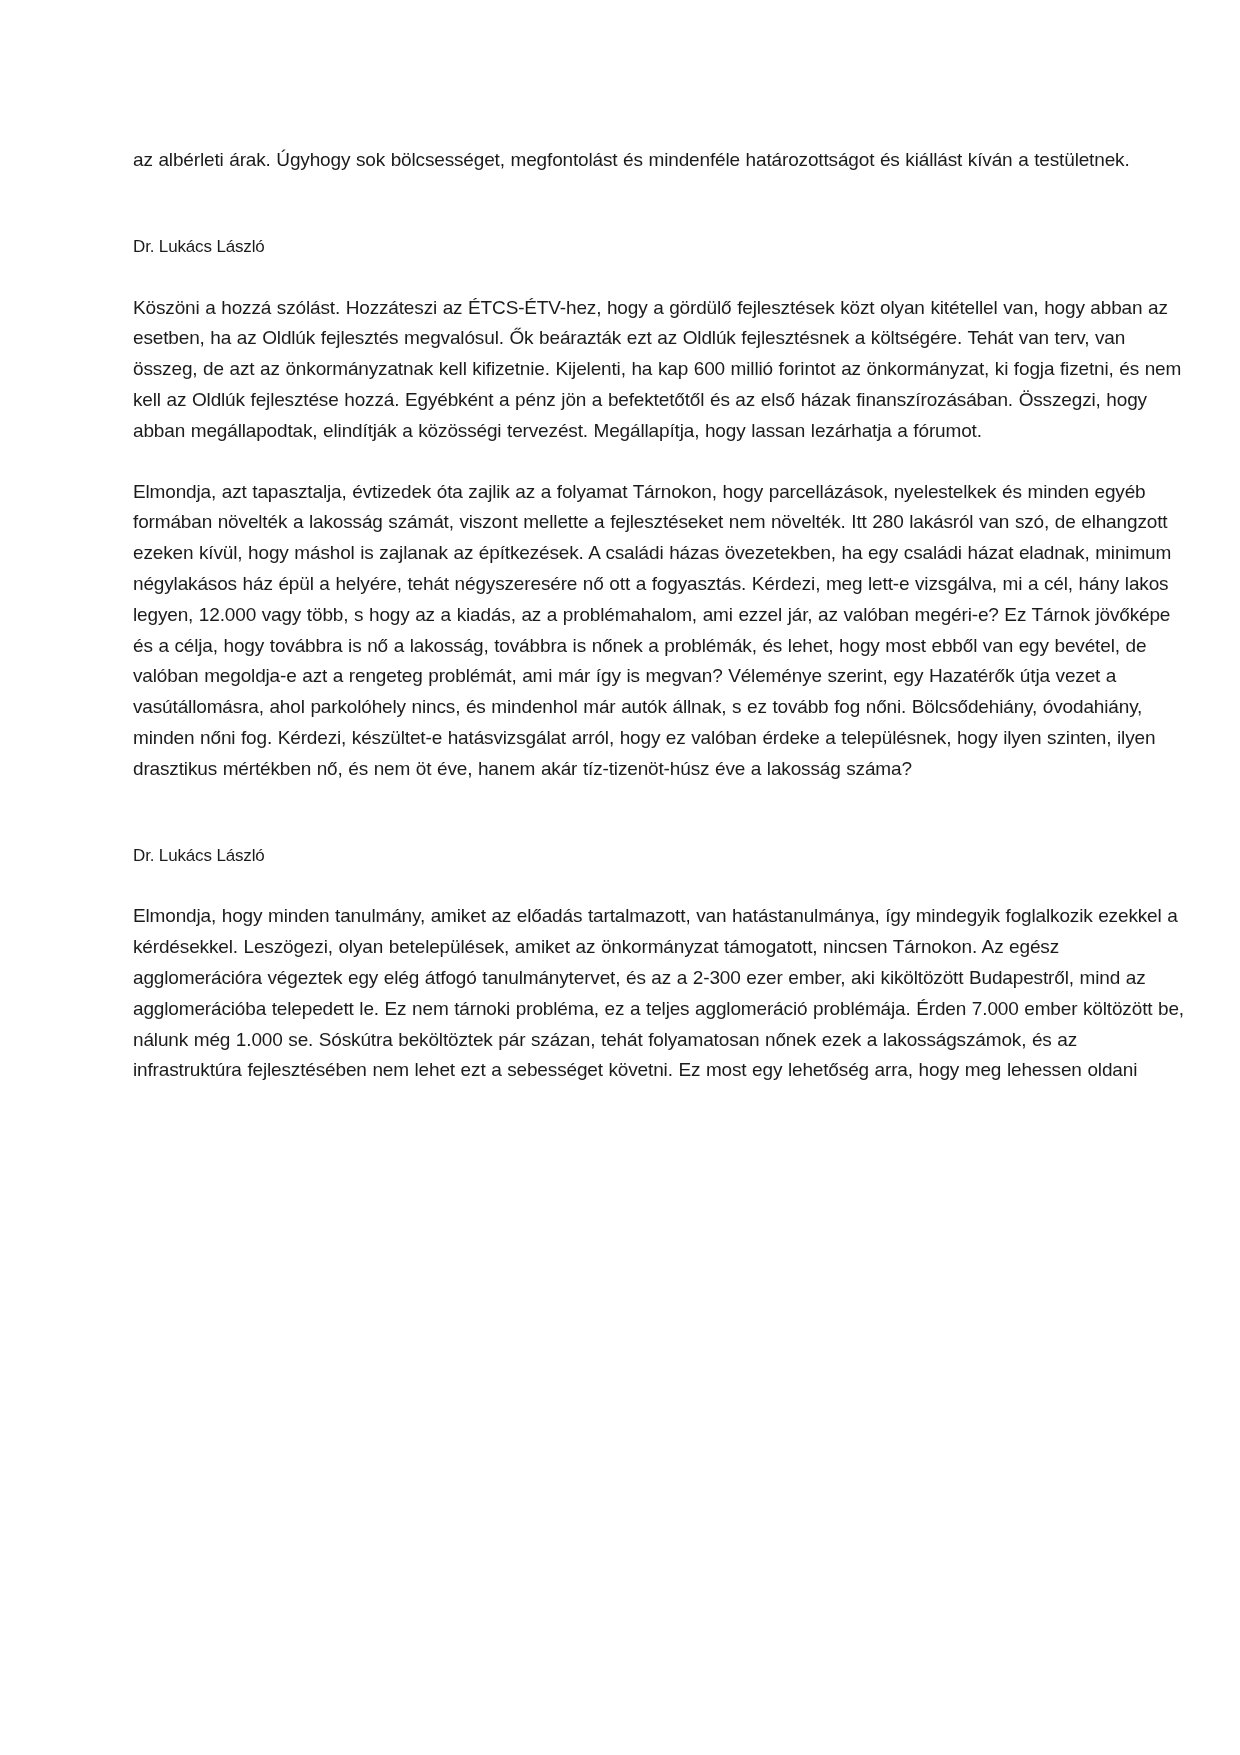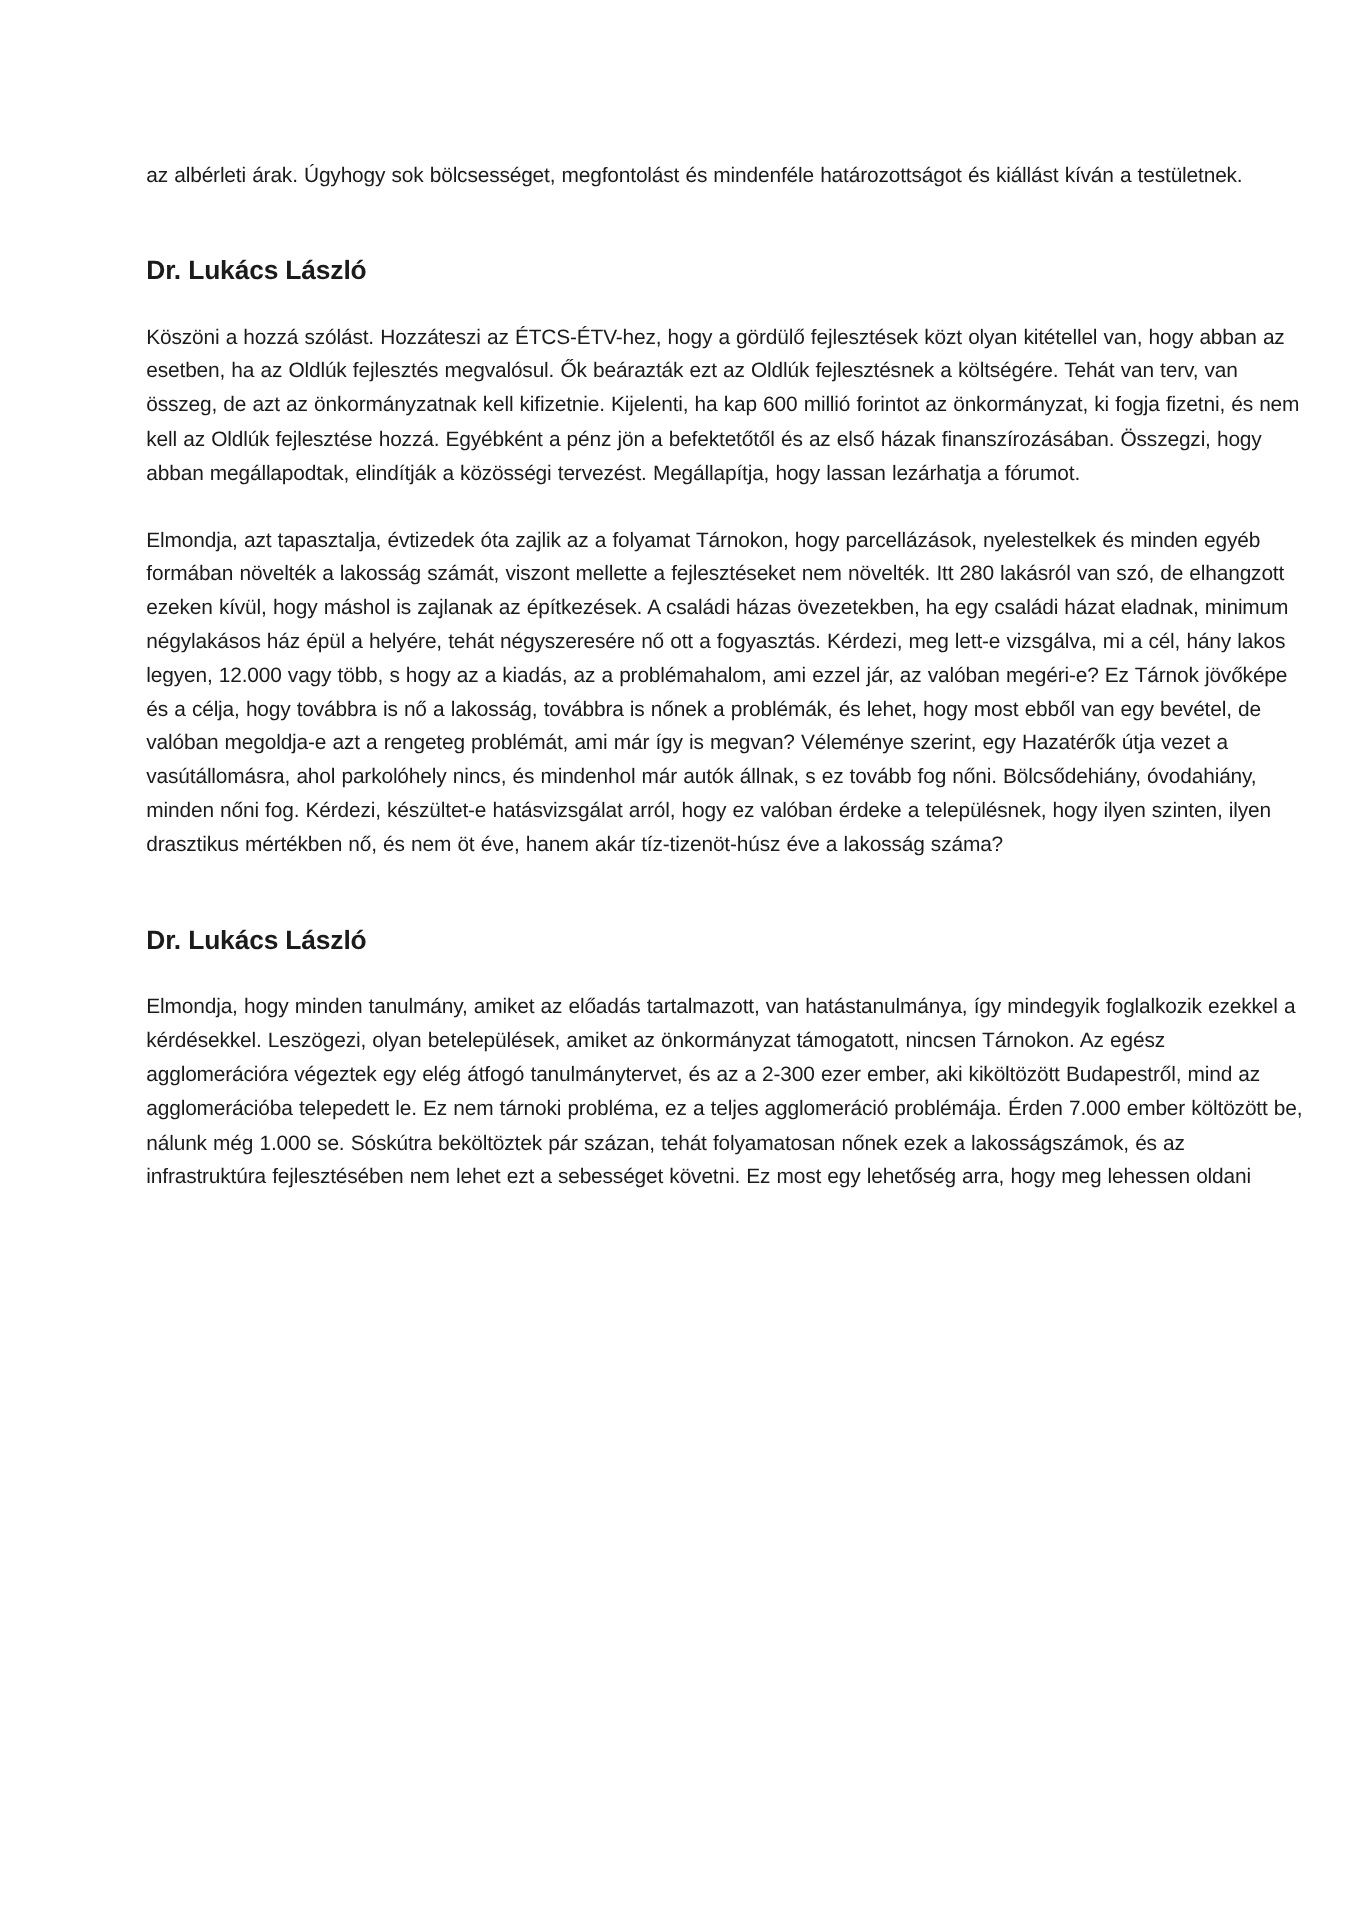--- a/index.html
+++ b/index.html
@@ -22,22 +22,22 @@
     letter-spacing: -0.15px;
     line-height: 30.8px;
     overflow: hidden;
     text-align: left;
   }
   .para {
     margin: 0 0 30px 0;
     word-spacing: 0.5px;
   }
   .speaker {
-    font-size: 24px;
-    font-weight: 700;
+    font-size: 17px;
+    font-weight: 400;
     margin: 56px 0 30px 0;
     line-height: 30.8px;
   }
   .para:first-child {
     margin-top: 0;
   }
 </style>
 </head>
 <body>
 

